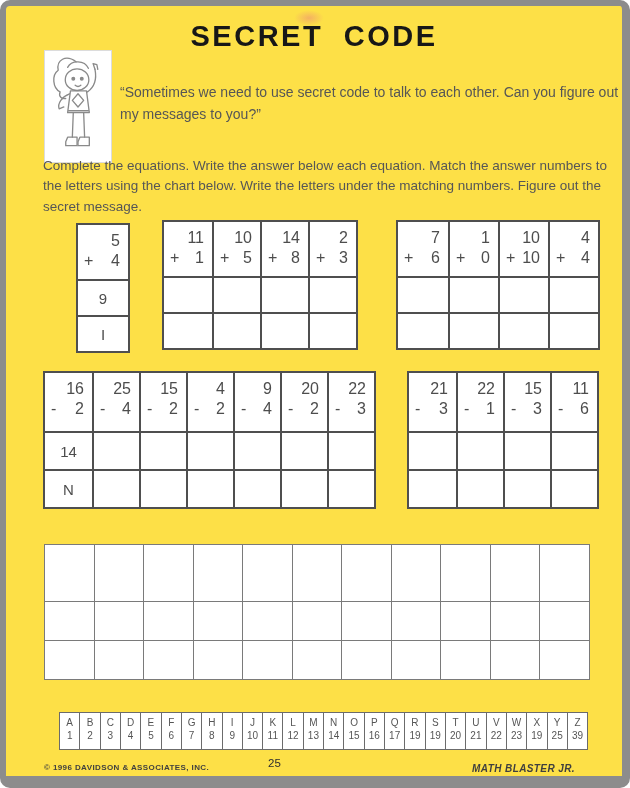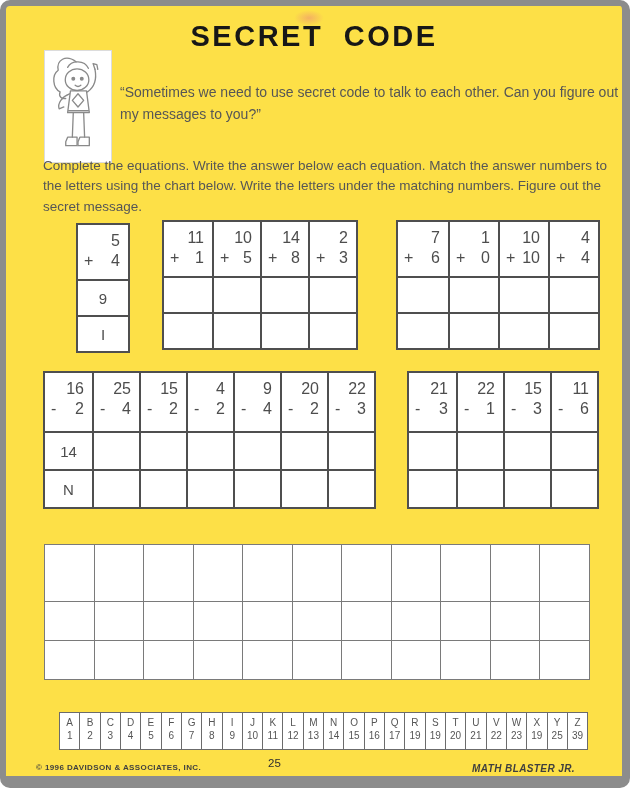--- a/index.html
+++ b/index.html
@@ -85,21 +85,21 @@
   .letter-chart{
     position:absolute;left:53px;top:706px;width:529px;height:38px;
     display:flex;border:1.5px solid var(--chart-line);background:#fff;
   }
   .lc-cell{flex:1;text-align:center;padding-top:3px;color:#555;}
   .lc-cell + .lc-cell{border-left:1.5px solid var(--chart-line);}
   .lc-letter{font-size:10px;line-height:1.3;}
   .lc-number{font-size:10px;line-height:1.3;}
   
   .footer-copyright{
-    position:absolute;left:30px;top:757px;font-size:8px;font-weight:bold;
+    position:absolute;left:38px;top:757px;font-size:8px;font-weight:bold;
     letter-spacing:.4px;color:#3f3f3f;
   }
   .footer-page{
     position:absolute;left:262px;top:751px;font-size:11.5px;color:#2e2e2e;
   }
   .footer-brand{
     position:absolute;right:47px;top:757px;font-size:10px;font-weight:bold;
     font-style:italic;letter-spacing:.4px;color:#3f3f3f;
   }
 </style>

